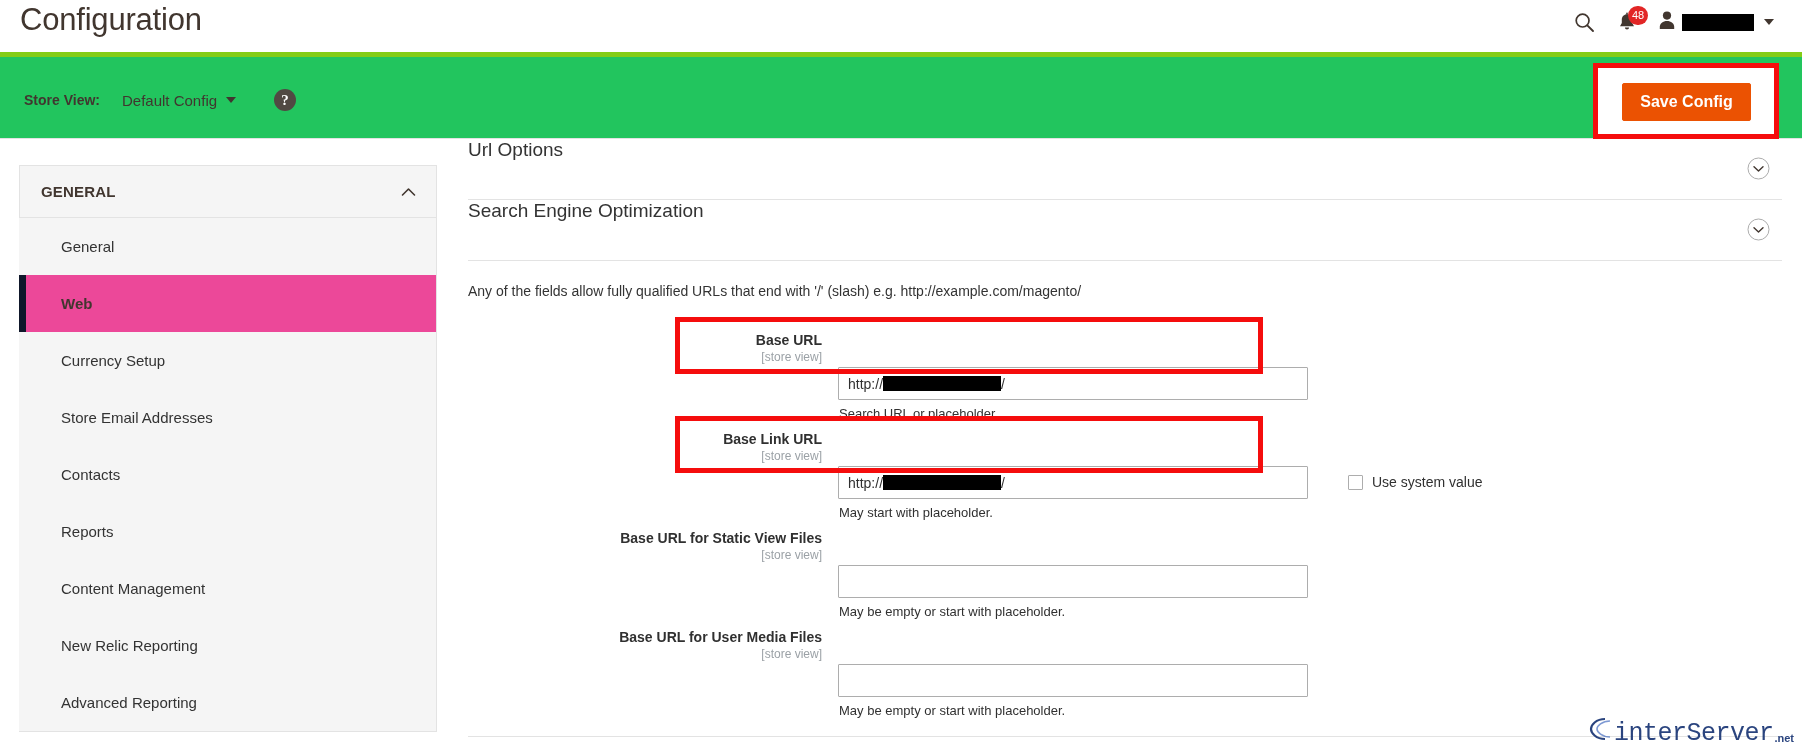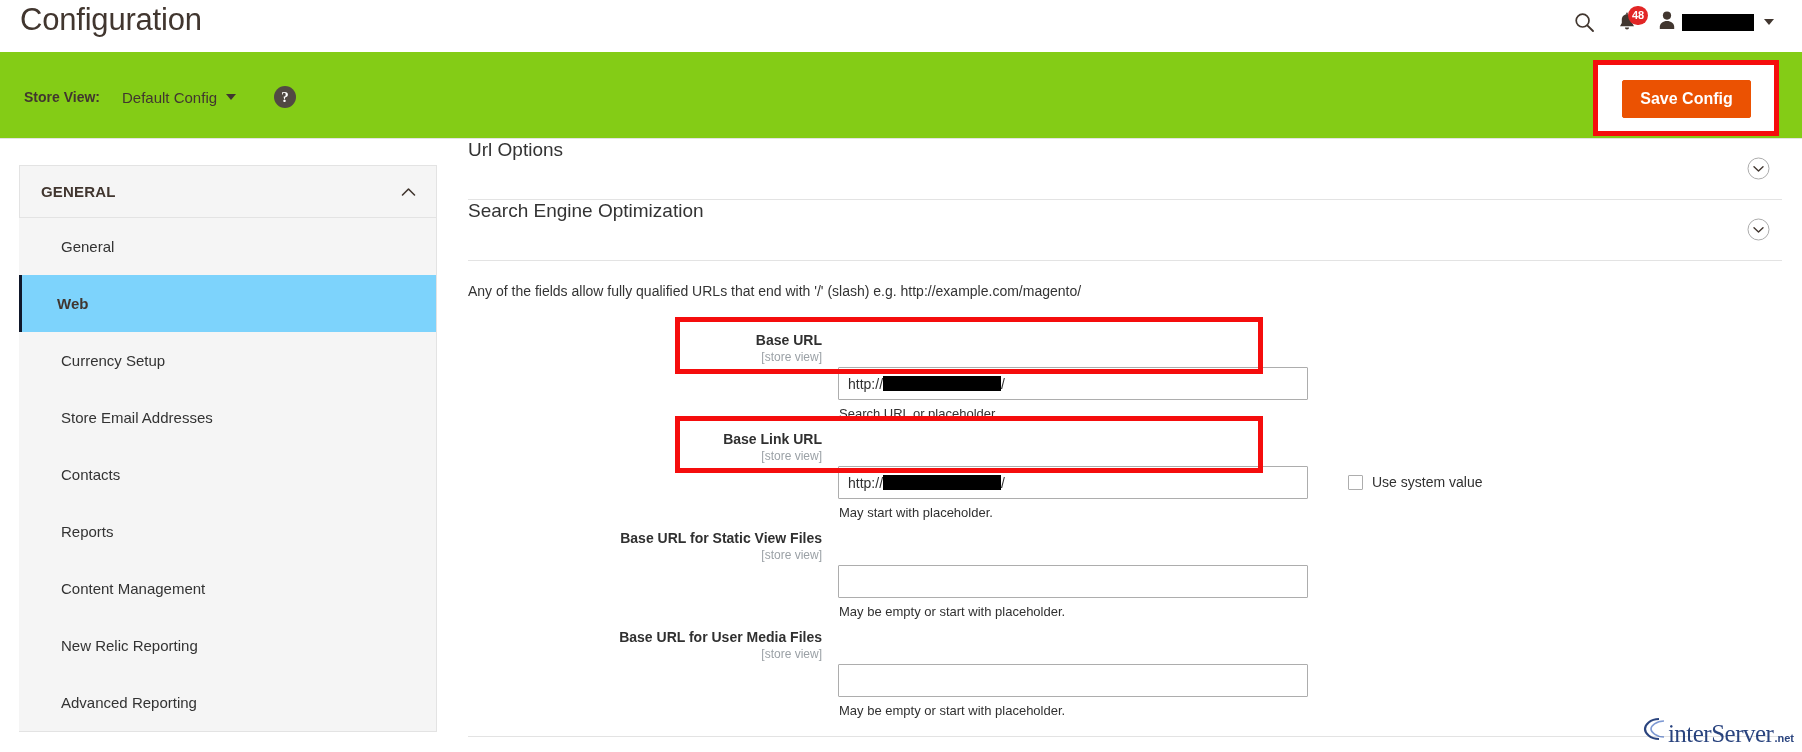--- a/index.html
+++ b/index.html
@@ -53,21 +53,21 @@
     cursor: pointer;
   }
   .search-glyph { display:block; }
   .bell-wrap { position: relative; display:flex; align-items:center; }
   .bell-badge {
     position: absolute;
     top: -6px; left: 11px;
     background: #e22626;
     color: #ffffff;
     font-size: 11px;
-    font-weight: bold;
+    font-weight: normal;
     line-height: 1;
     min-width: 19px;
     height: 19px;
     border-radius: 10px;
     display: flex;
     align-items: center;
     justify-content: center;
     padding: 0 4px;
     font-family: "Liberation Sans", sans-serif;
   }
@@ -91,23 +91,23 @@
     border-top: 6px solid #41362f;
     margin-left: 4px;
   }
 
   
   .toolbar {
     position: absolute;
     top: 52px; left: 0;
     width: 1802px;
     height: 87px;
-    border-top: 2px solid #84cc16;
+    border-top: 5px solid #84cc16;
     border-bottom: 1px solid #e3e3e3;
-    background: #84cc16;
+    background: #22c55e;
   }
   .storeview-group {
     position: absolute;
     left: 24px; top: 32px;
     display: flex;
     align-items: center;
   }
   .sv-label {
     font-size: 14px;
     font-weight: bold;
@@ -202,22 +202,22 @@
     align-items: center;
     padding-left: 38px;
     font-size: 15px;
     color: #333333;
     cursor: pointer;
     background: #f5f5f5;
     border-left: 4px solid transparent;
     margin-left: -1px;
   }
   .sb-item.active {
-    background: #7dd3fc;
-    border-left: 3px solid #0f172a;
+    background: #ec4899;
+    border-left: 7px solid #0f172a;
     font-weight: bold;
     color: #41362f;
     padding-left: 35px;
   }
 
   
   .content {
     position: absolute;
     left: 468px; top: 0;
     width: 1314px;
@@ -363,21 +363,21 @@
   
   .watermark {
     position: absolute;
     right: 8px; bottom: 6px;
     display: flex;
     align-items: flex-end;
     opacity: 0.95;
     pointer-events: none;
   }
   .wm-text {
-    font-family: Liberation Serif, serif;
+    font-family: Liberation Mono, monospace;
     font-size: 25px;
     color: #1f3a78;
     letter-spacing: -0.5px;
     line-height: 1;
   }
   .wm-suffix {
     font-size: 11px;
     color: #1f3a78;
     font-weight: bold;
     margin-left: 1px;

